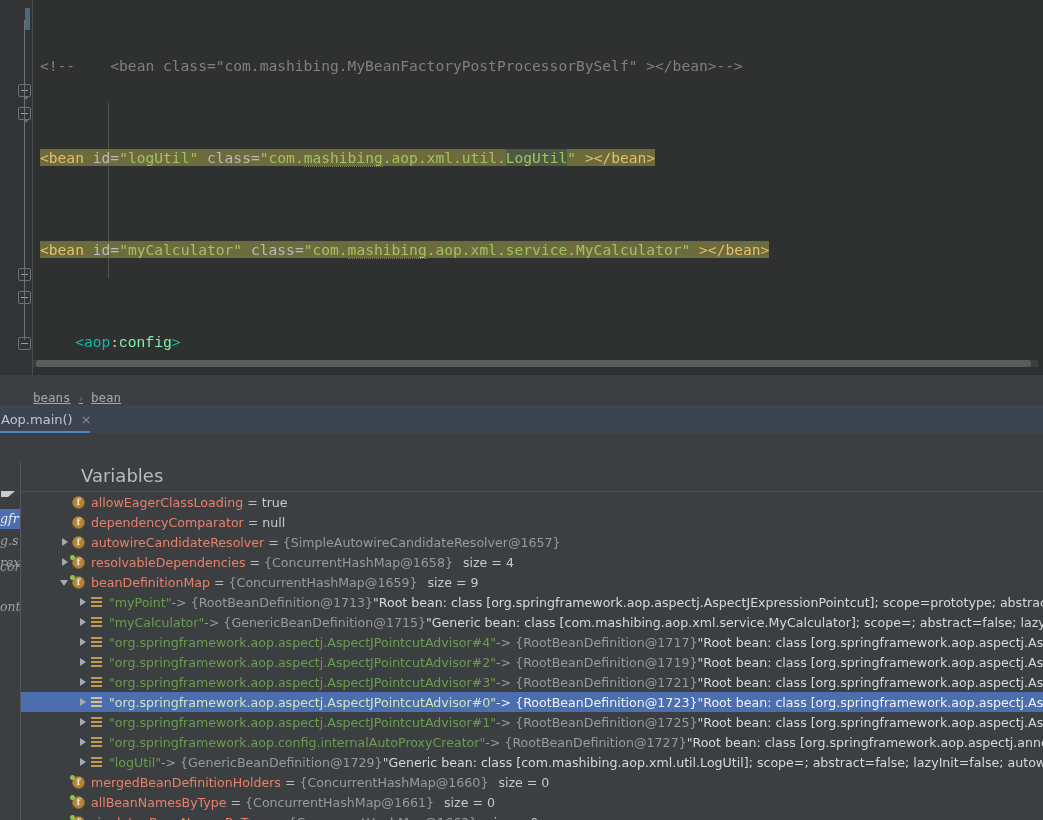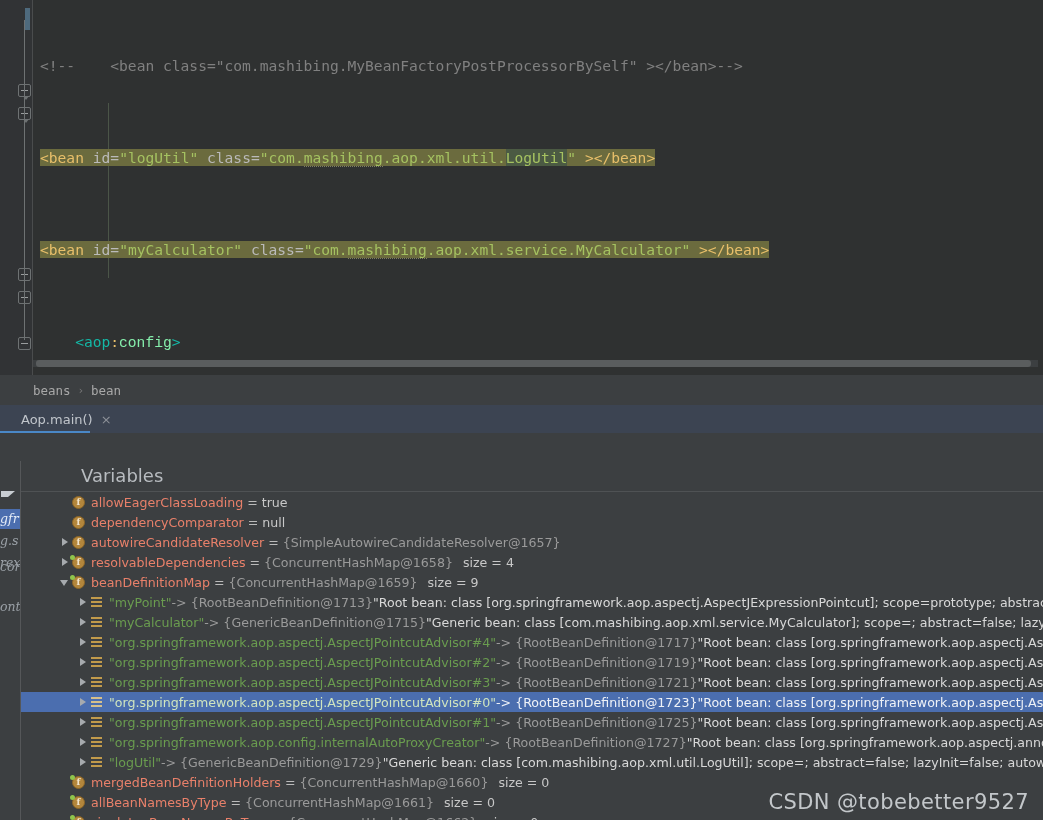--- a/index.html
+++ b/index.html
@@ -56,33 +56,33 @@
   .sq-under  { border-bottom: 1px dotted #808060; }
 
   .vert-indent-guide { position: absolute; width: 1px; background: #4b5548; }
 
   .ed-hscroll-track { position: absolute; left: 33px; bottom: 8px; width: 1005px; height: 7px; background: #3c3f41; }
   .ed-hscroll-thumb { position: absolute; left: 36px; bottom: 8px; width: 995px; height: 7px; background: #5a5d5e; border-radius: 3px; }
 
   
   .breadcrumb {
     position: absolute; left: 0; top: 375px; width: 1043px; height: 30px;
-    background: #3c3f41; display: flex; align-items: center; padding-left: 33px;
-    font-size: 12.5px; color: #a8a8a8;
+    background: #3c3f41; display: flex; align-items: flex-end; padding-left: 33px;
+    font-size: 12.5px; color: #a8a8a8; text-decoration: underline;
   }
   .breadcrumb .crumb { font-family: "DejaVu Sans Mono","Liberation Mono", monospace; font-size: 12.5px; }
   .breadcrumb .sep { margin: 0 8px; color: #7a7a7a; font-size: 11px; }
 
   
   .tabbar {
     position: absolute; left: 0; top: 405px; width: 1043px; height: 28px;
     background: #3c4452;
   }
   .tab {
-    position: absolute; left: 0; top: 0; height: 28px; padding: 0 10px 0 21px;
+    position: absolute; left: 0; top: 0; height: 28px; padding: 0 10px 0 1px;
     display: flex; align-items: center; gap: 8px;
     background: #3c4452; color: #bbbbbb; font-size: 13px;
   }
   .tab .tab-label { color: #c0c5cb; }
   .tab .tab-close { color: #8d9198; font-size: 13px; }
   .tab-underline { position: absolute; left: 0; top: 26px; width: 90px; height: 2px; background: #4a88c7; }
 
   
   .debug-body {
     position: absolute; left: 0; top: 433px; width: 1043px; height: 387px;
@@ -397,16 +397,15 @@
             <span class="arrow"></span>
             <span class="ic field mod">f</span>
             <span class="vname">singletonBeanNamesByType</span>
             <span class="veq">=</span>
             <span class="vref">{ConcurrentHashMap@1662}</span>
             <span class="vsize">size = 0</span>
           </div>
         </div>
     </div>
 
-    <div class="watermark">CSDN @tobebetter9527</div>
   </div>
 
 </div>
 
 </body></html>

